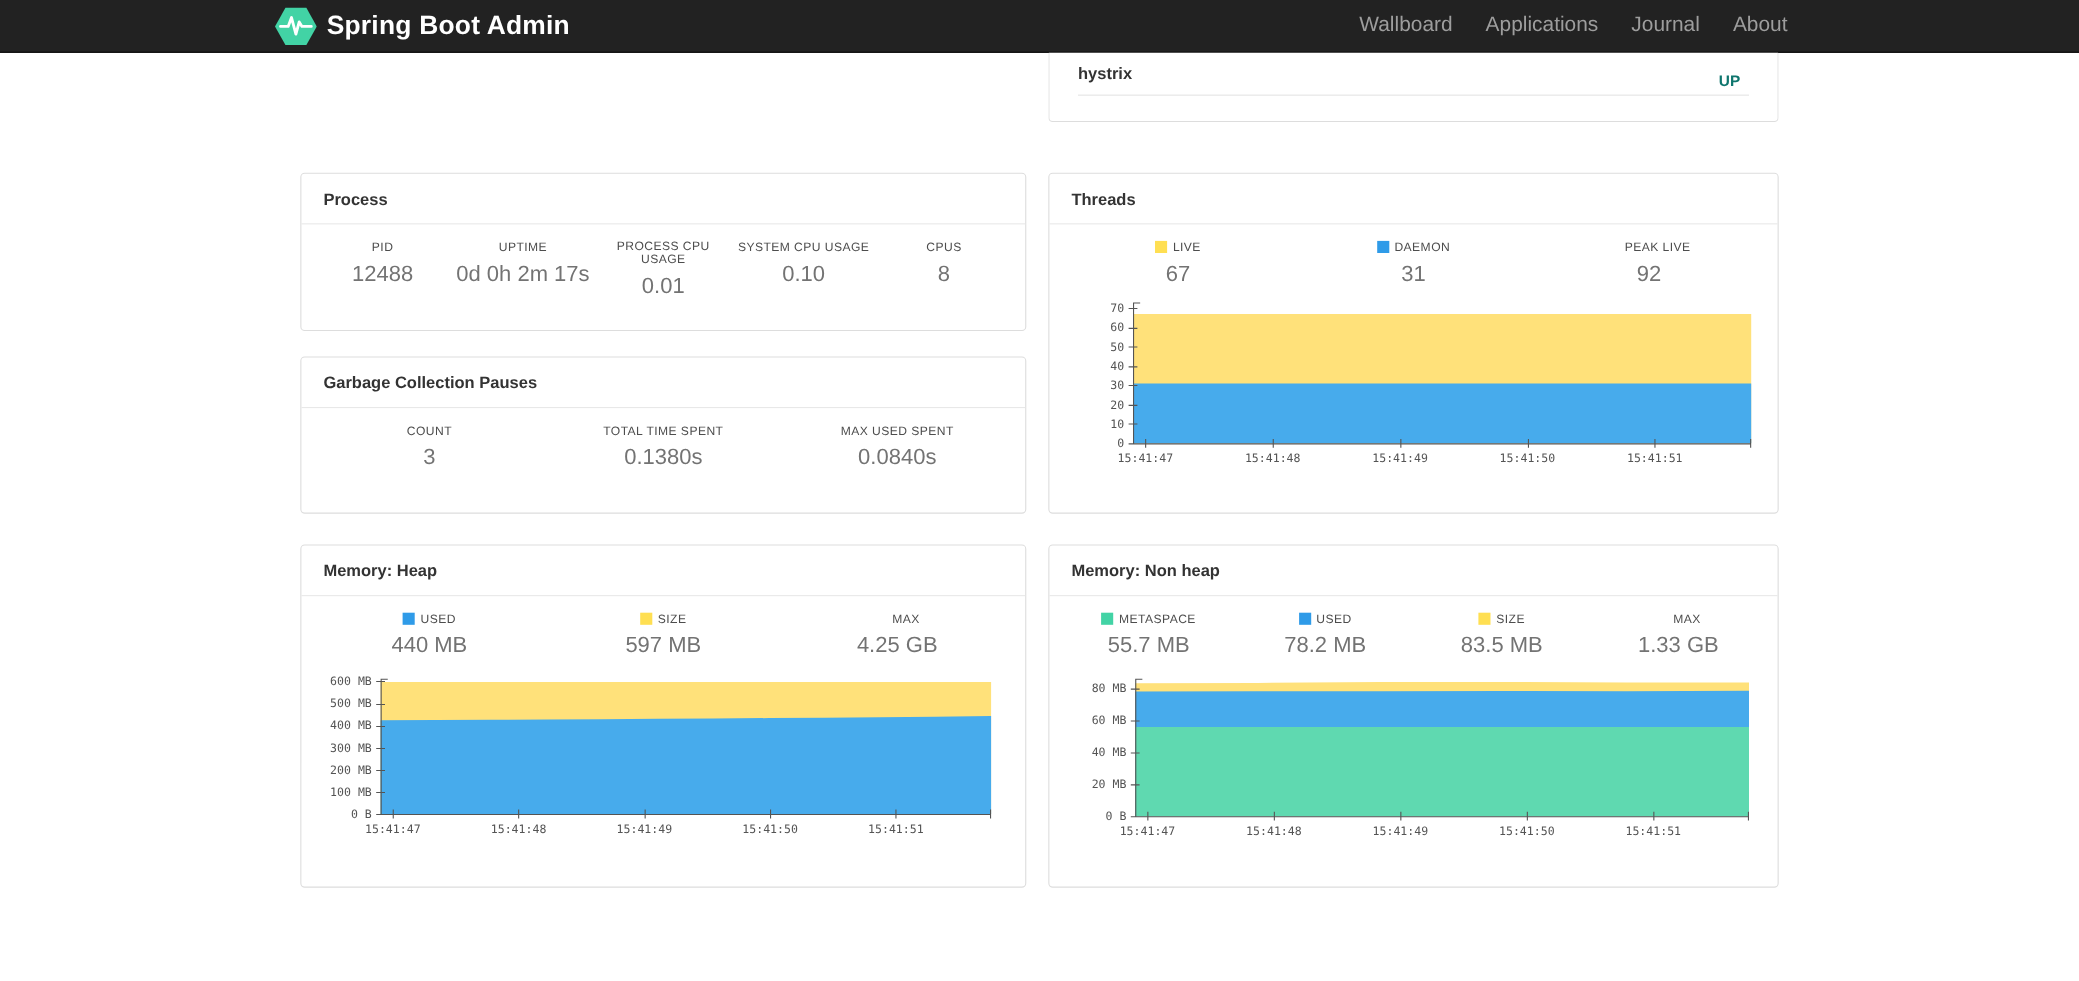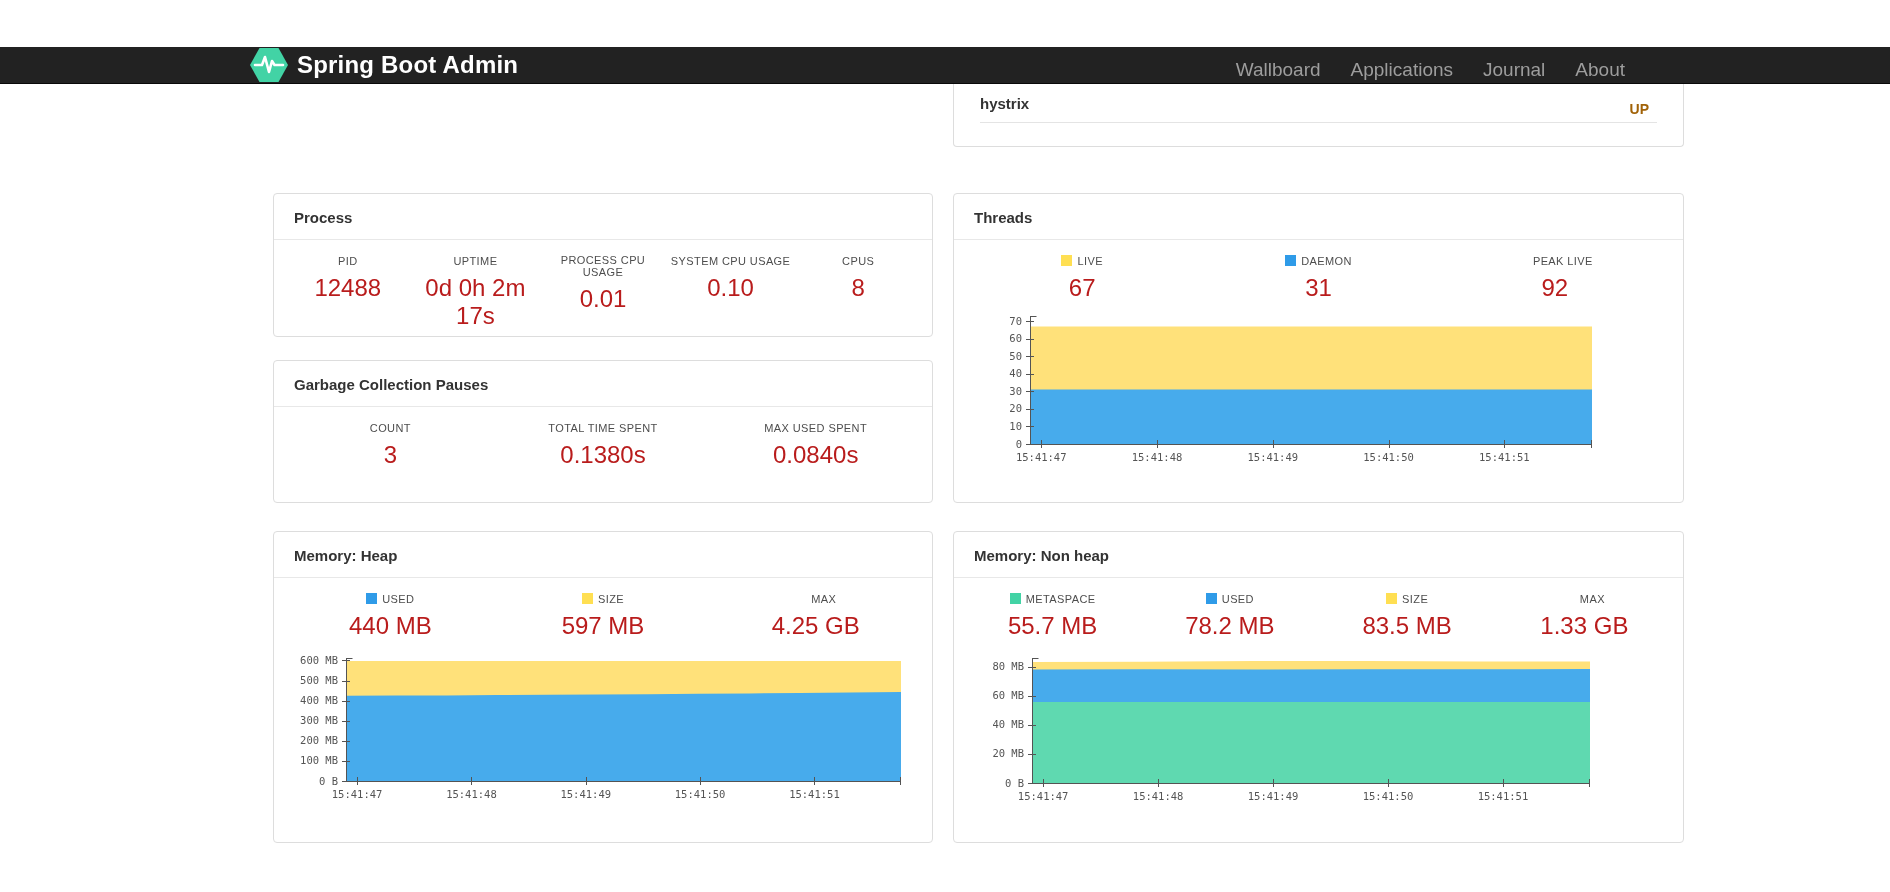--- a/index.html
+++ b/index.html
@@ -4,38 +4,38 @@
 <style>
   * { margin:0; padding:0; box-sizing:border-box; }
   html,body { background:#fff; }
   body {
     width:1890px; min-height:892px;
     font-family:"Liberation Sans", sans-serif;
     color:#444;
   }
   
   .navbar {
-    height:37px; background:#222; border-bottom:1px solid #090909;
-    display:flex; align-items:center;margin-top:47px;
+    height:48px; background:#222; border-bottom:1px solid #090909;
+    display:flex; align-items:center;
   }
   .navbar-inner {
     width:1390px; margin:0 auto; display:flex; align-items:center; height:100%;
   }
   .brand { display:flex; align-items:center; gap:9px; height:100%; cursor:pointer; }
   .brand-title { color:#ffffff; font-size:24px; font-weight:bold; letter-spacing:0.2px; }
   .nav-links { margin-left:auto; display:flex; height:100%; }
   .nav-link {
     color:#9d9d9d; font-size:19px; line-height:45px; padding:0 15px;
     text-decoration:none; cursor:pointer;
   }
   
   .container { width:1344px; margin:0 auto; }
   .cols { display:flex; gap:20px; }
   .col-left { width:660px; flex:none; }
-  .col-right { width:731px; flex:none; }
+  .col-right { width:664px; flex:none; }
   .row1 { margin-bottom:46px; }
   .row2 { margin-bottom:28px; }
   
   .panel {
     background:#fff; border:1px solid #ddd; border-radius:4px;
   }
   .panel-heading {
     padding:15px 20px 13px 20px; border-bottom:1px solid #e8e8e8;
     font-size:15px; font-weight:bold; color:#333;
   }
@@ -52,21 +52,21 @@
   .health-status { margin-left:auto; margin-right:8px; font-size:14px; font-weight:bold; }
   
   .metrics { display:flex; padding:14px 10px 22px 10px; }
   .metric { flex:1; text-align:center; }
   .metric-label {
     font-size:11px; color:#4d4d4d; letter-spacing:0.4px;
     display:flex; align-items:center; justify-content:center; gap:5px;
     margin-bottom:7px; min-height:13px;
   }
   .swatch { width:11px; height:11px; display:inline-block; flex:none; }
-  .metric-value { font-size:24px; color:#b91c1c; }
+  .metric-value { font-size:20px; color:#737373; }
   .legend-metrics { padding-bottom:4px; }
   .chart-wrap { overflow:visible; }
   svg text { font-family:"DejaVu Sans Mono", monospace; font-size:10.5px; fill:#545454; }
 </style>
 </head>
 <body>
 
 <nav class="navbar">
   <div class="navbar-inner">
     <div class="brand">
@@ -88,21 +88,21 @@
 </nav>
 
 <div class="container">
 
   <div class="cols row1">
     <div class="col-left"></div>
     <div class="col-right">
       <div class="panel health-panel">
         <div class="health-row">
           <span class="health-name">hystrix</span>
-          <span class="health-status" style="color: #a16207; margin-top: 12px;">UP</span>
+          <span class="health-status" style="color: #0f766e; margin-top: 12px;">UP</span>
         </div>
       </div>
     </div>
   </div>
 
   <div class="cols row2">
     <div class="col-left">
       <div class="panel panel-mb" style="height:144px;">
         <div class="panel-heading">Process</div>
         <div class="metrics">

